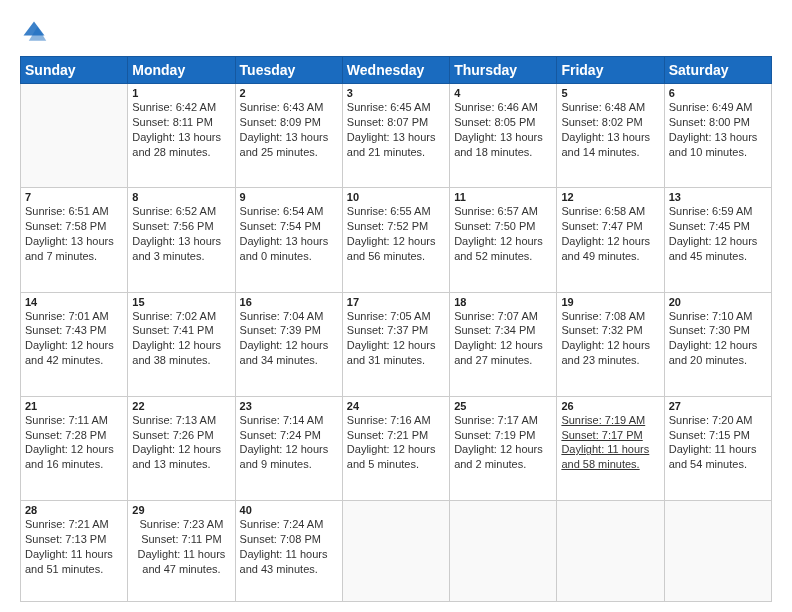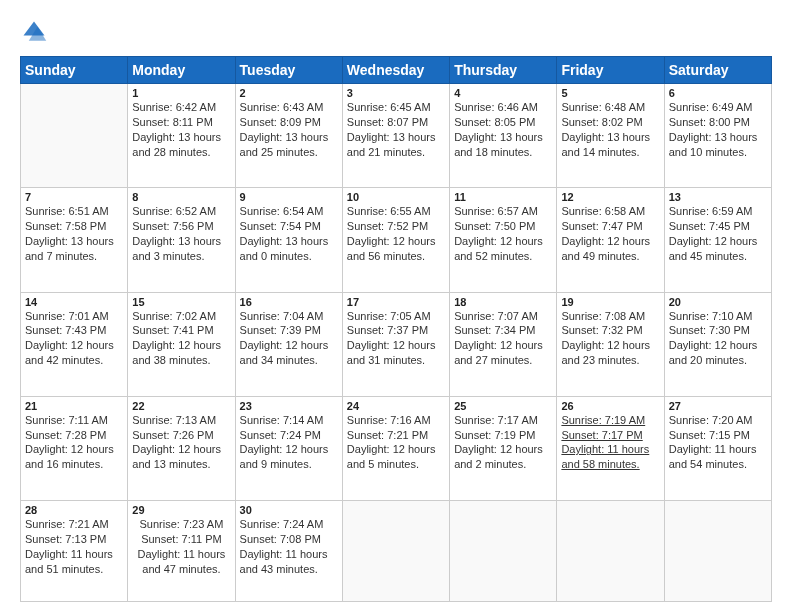--- a/index.html
+++ b/index.html
@@ -310,21 +310,21 @@
 Sunset: 7:13 PM
 Daylight: 11 hours and 51 minutes.</div>
           </td>
           <td>
             <span class="day-num">29</span>
             <div class="day-info" style="white-space: pre-line; text-align: center;">Sunrise: 7:23 AM
 Sunset: 7:11 PM
 Daylight: 11 hours and 47 minutes.</div>
           </td>
           <td>
-            <span class="day-num">30</span>
+            <span class="day-num">40</span>
             <div class="day-info" style="white-space: pre-line;">Sunrise: 7:24 AM
 Sunset: 7:08 PM
 Daylight: 11 hours and 43 minutes.</div>
           </td>
           <td class="empty-cell"></td>
           <td class="empty-cell"></td>
           <td class="empty-cell"></td>
           <td class="empty-cell"></td>
         </tr>
       </tbody>

